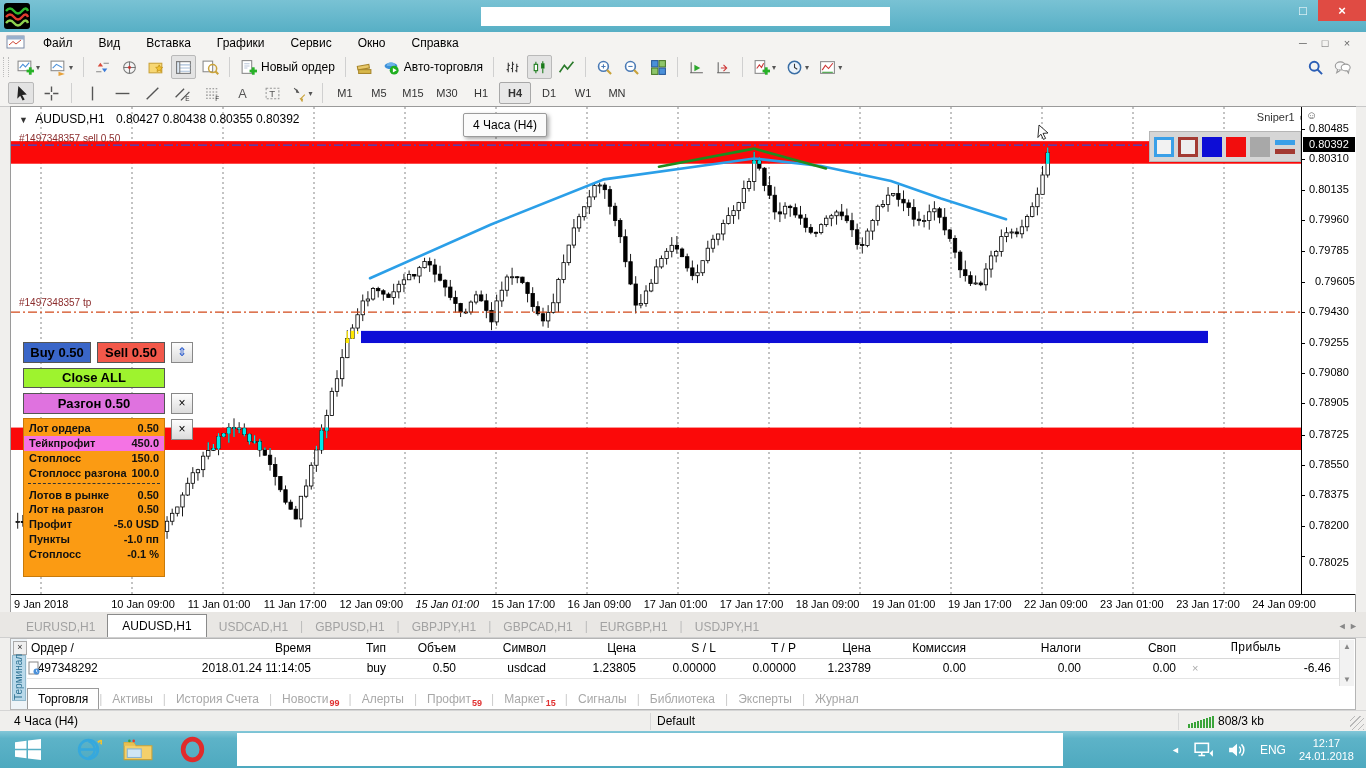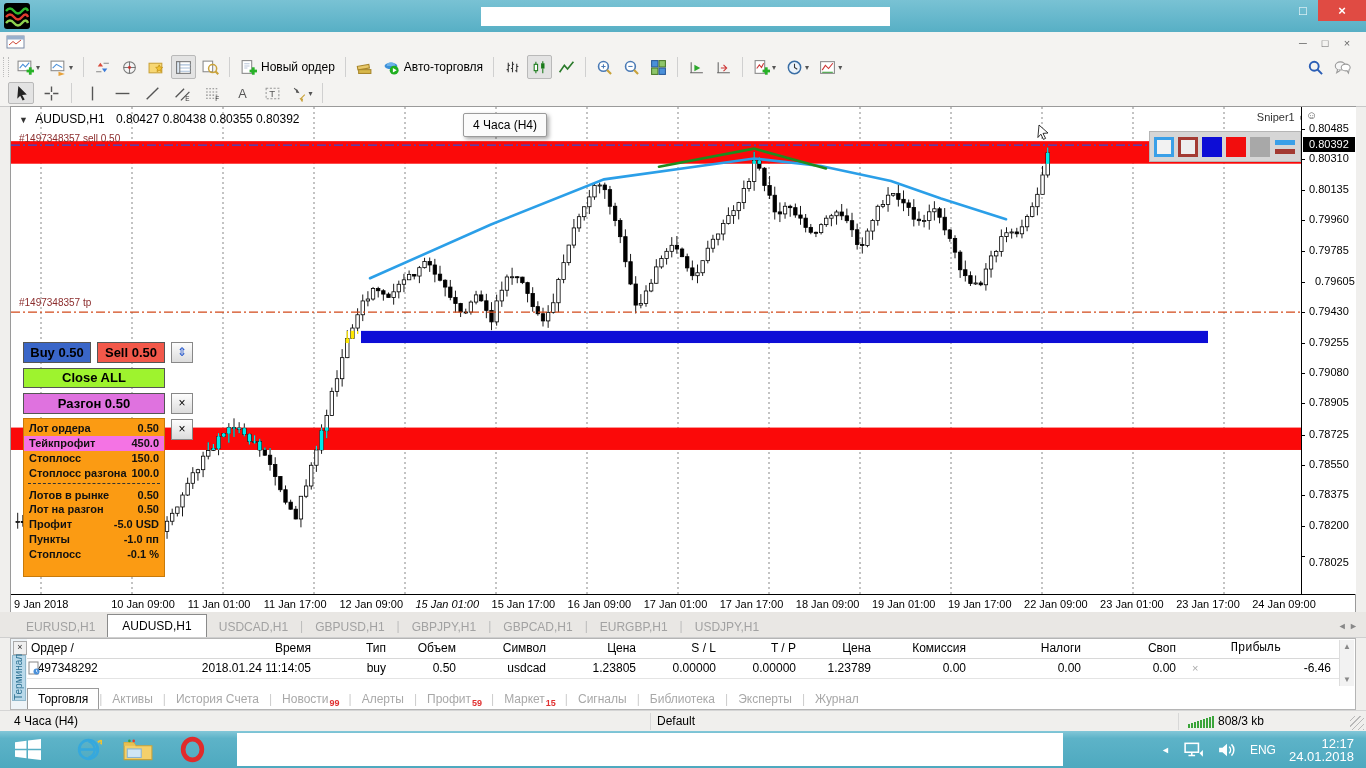--- a/index.html
+++ b/index.html
@@ -88,21 +88,21 @@
   .sbsep{position:absolute;top:2px;width:1px;height:17px;background:#d8d8d8;}
   .meter{position:absolute;left:1188px;top:5px;display:flex;align-items:flex-end;height:12px;}
   .meter i{display:block;width:2px;margin-right:1px;background:#3aa43a;}
   .gripdots{position:absolute;right:2px;bottom:2px;width:14px;height:14px;
     background:repeating-linear-gradient(135deg,transparent,transparent 3px,#b9b9b9 3px,#b9b9b9 4px);}
   
   .taskbar{position:absolute;left:0;top:731px;width:1366px;height:37px;background:linear-gradient(#83c7d8 0%,#5db3c8 20%,#4ea9bf 100%);}
   .tbicon{position:absolute;top:3px;width:40px;height:31px;display:flex;align-items:center;justify-content:center;}
   .tray{position:absolute;right:0;top:0;height:37px;display:flex;align-items:center;color:#fff;}
   .trayitem{margin:0 7px;display:flex;align-items:center;}
-  .clock{font-size:13px;text-align:right;line-height:13px;margin:0 12px 0 6px;}
+  .clock{font-size:11px;text-align:center;line-height:13px;margin:0 12px 0 6px;}
 </style>
 </head>
 <body>
 
 <div id="screen">
 
   <div class="titlebar">
     <div class="mt4logo">
       <svg viewBox="0 0 26 26" width="26" height="26">
         <path d="M2 8 q4 -5 8 0 t8 0 t6 0" fill="none" stroke="#2fba2f" stroke-width="2.4"></path>
@@ -116,20 +116,29 @@
   </div>
 
   <div class="menubar">
     <span class="menuicon">
       <svg viewBox="0 0 22 15" width="22" height="15">
           <rect x="1" y="1" width="17" height="12" fill="#fff" stroke="#7a8aa5"></rect>
           <rect x="1" y="1" width="17" height="3.5" fill="#9ab0cc"></rect>
           <polyline points="3,10 7,6.5 10,9 15,5" fill="none" stroke="#cc4433"></polyline>
         </svg>
     </span>
+    <div id="menuItems" style="display:flex;">
+        <div class="menu-item">Файл</div>
+        <div class="menu-item">Вид</div>
+        <div class="menu-item">Вставка</div>
+        <div class="menu-item">Графики</div>
+        <div class="menu-item">Сервис</div>
+        <div class="menu-item">Окно</div>
+        <div class="menu-item">Справка</div>
+      </div>
     <div class="mdictrl" id="mdiCtrl"><span>─</span><span>□</span><span>×</span></div>
   </div>
 
   <div class="toolbar1" id="toolbar1">
       <div class="grip"></div>
       <div class="tbtn">
         <span style="display: flex;">
           <svg viewBox="0 0 16 16" width="17" height="17">
             <rect x="1" y="2" width="12" height="9" fill="#fff" stroke="#8a8a8a"></rect>
             <polyline points="2.5,8.5 5.5,5 8,7.5 11.5,3.5" fill="none" stroke="#4a90d9"></polyline>
@@ -403,20 +412,31 @@
         </div>
         <div class="tool">
           <svg viewBox="0 0 16 16" width="17" height="17">
             <path d="M3 3l4 4M7 7l-1.8-.4.4-1.8z" fill="#555" stroke="#555"></path>
             <path d="M13 9l-4 4M9 13l1.8.4-.4 1.8z" fill="#c9a23a" stroke="#c9a23a"></path>
           </svg>
           <span class="dd" style="font-size: 8px; color: rgb(85, 85, 85);">▾</span>
         </div>
       </div>
     <div class="sep"></div>
+    <div id="timeframes" style="display:flex;align-items:center;">
+        <div class="tf">M1</div>
+        <div class="tf">M5</div>
+        <div class="tf">M15</div>
+        <div class="tf">M30</div>
+        <div class="tf">H1</div>
+        <div class="tf active">H4</div>
+        <div class="tf">D1</div>
+        <div class="tf">W1</div>
+        <div class="tf">MN</div>
+      </div>
   </div>
 
   <div class="chartwrap">
     <svg id="chartSvg" width="1290" height="487" viewBox="0 0 1290 487">
         <line x1="30" y1="0" x2="30" y2="487" stroke="#555" stroke-dasharray="2 3" stroke-width="0.7"></line>
         <line x1="121" y1="0" x2="121" y2="487" stroke="#555" stroke-dasharray="2 3" stroke-width="0.7"></line>
         <line x1="212" y1="0" x2="212" y2="487" stroke="#555" stroke-dasharray="2 3" stroke-width="0.7"></line>
         <line x1="303" y1="0" x2="303" y2="487" stroke="#555" stroke-dasharray="2 3" stroke-width="0.7"></line>
         <line x1="394" y1="0" x2="394" y2="487" stroke="#555" stroke-dasharray="2 3" stroke-width="0.7"></line>
         <line x1="485" y1="0" x2="485" y2="487" stroke="#555" stroke-dasharray="2 3" stroke-width="0.7"></line>

